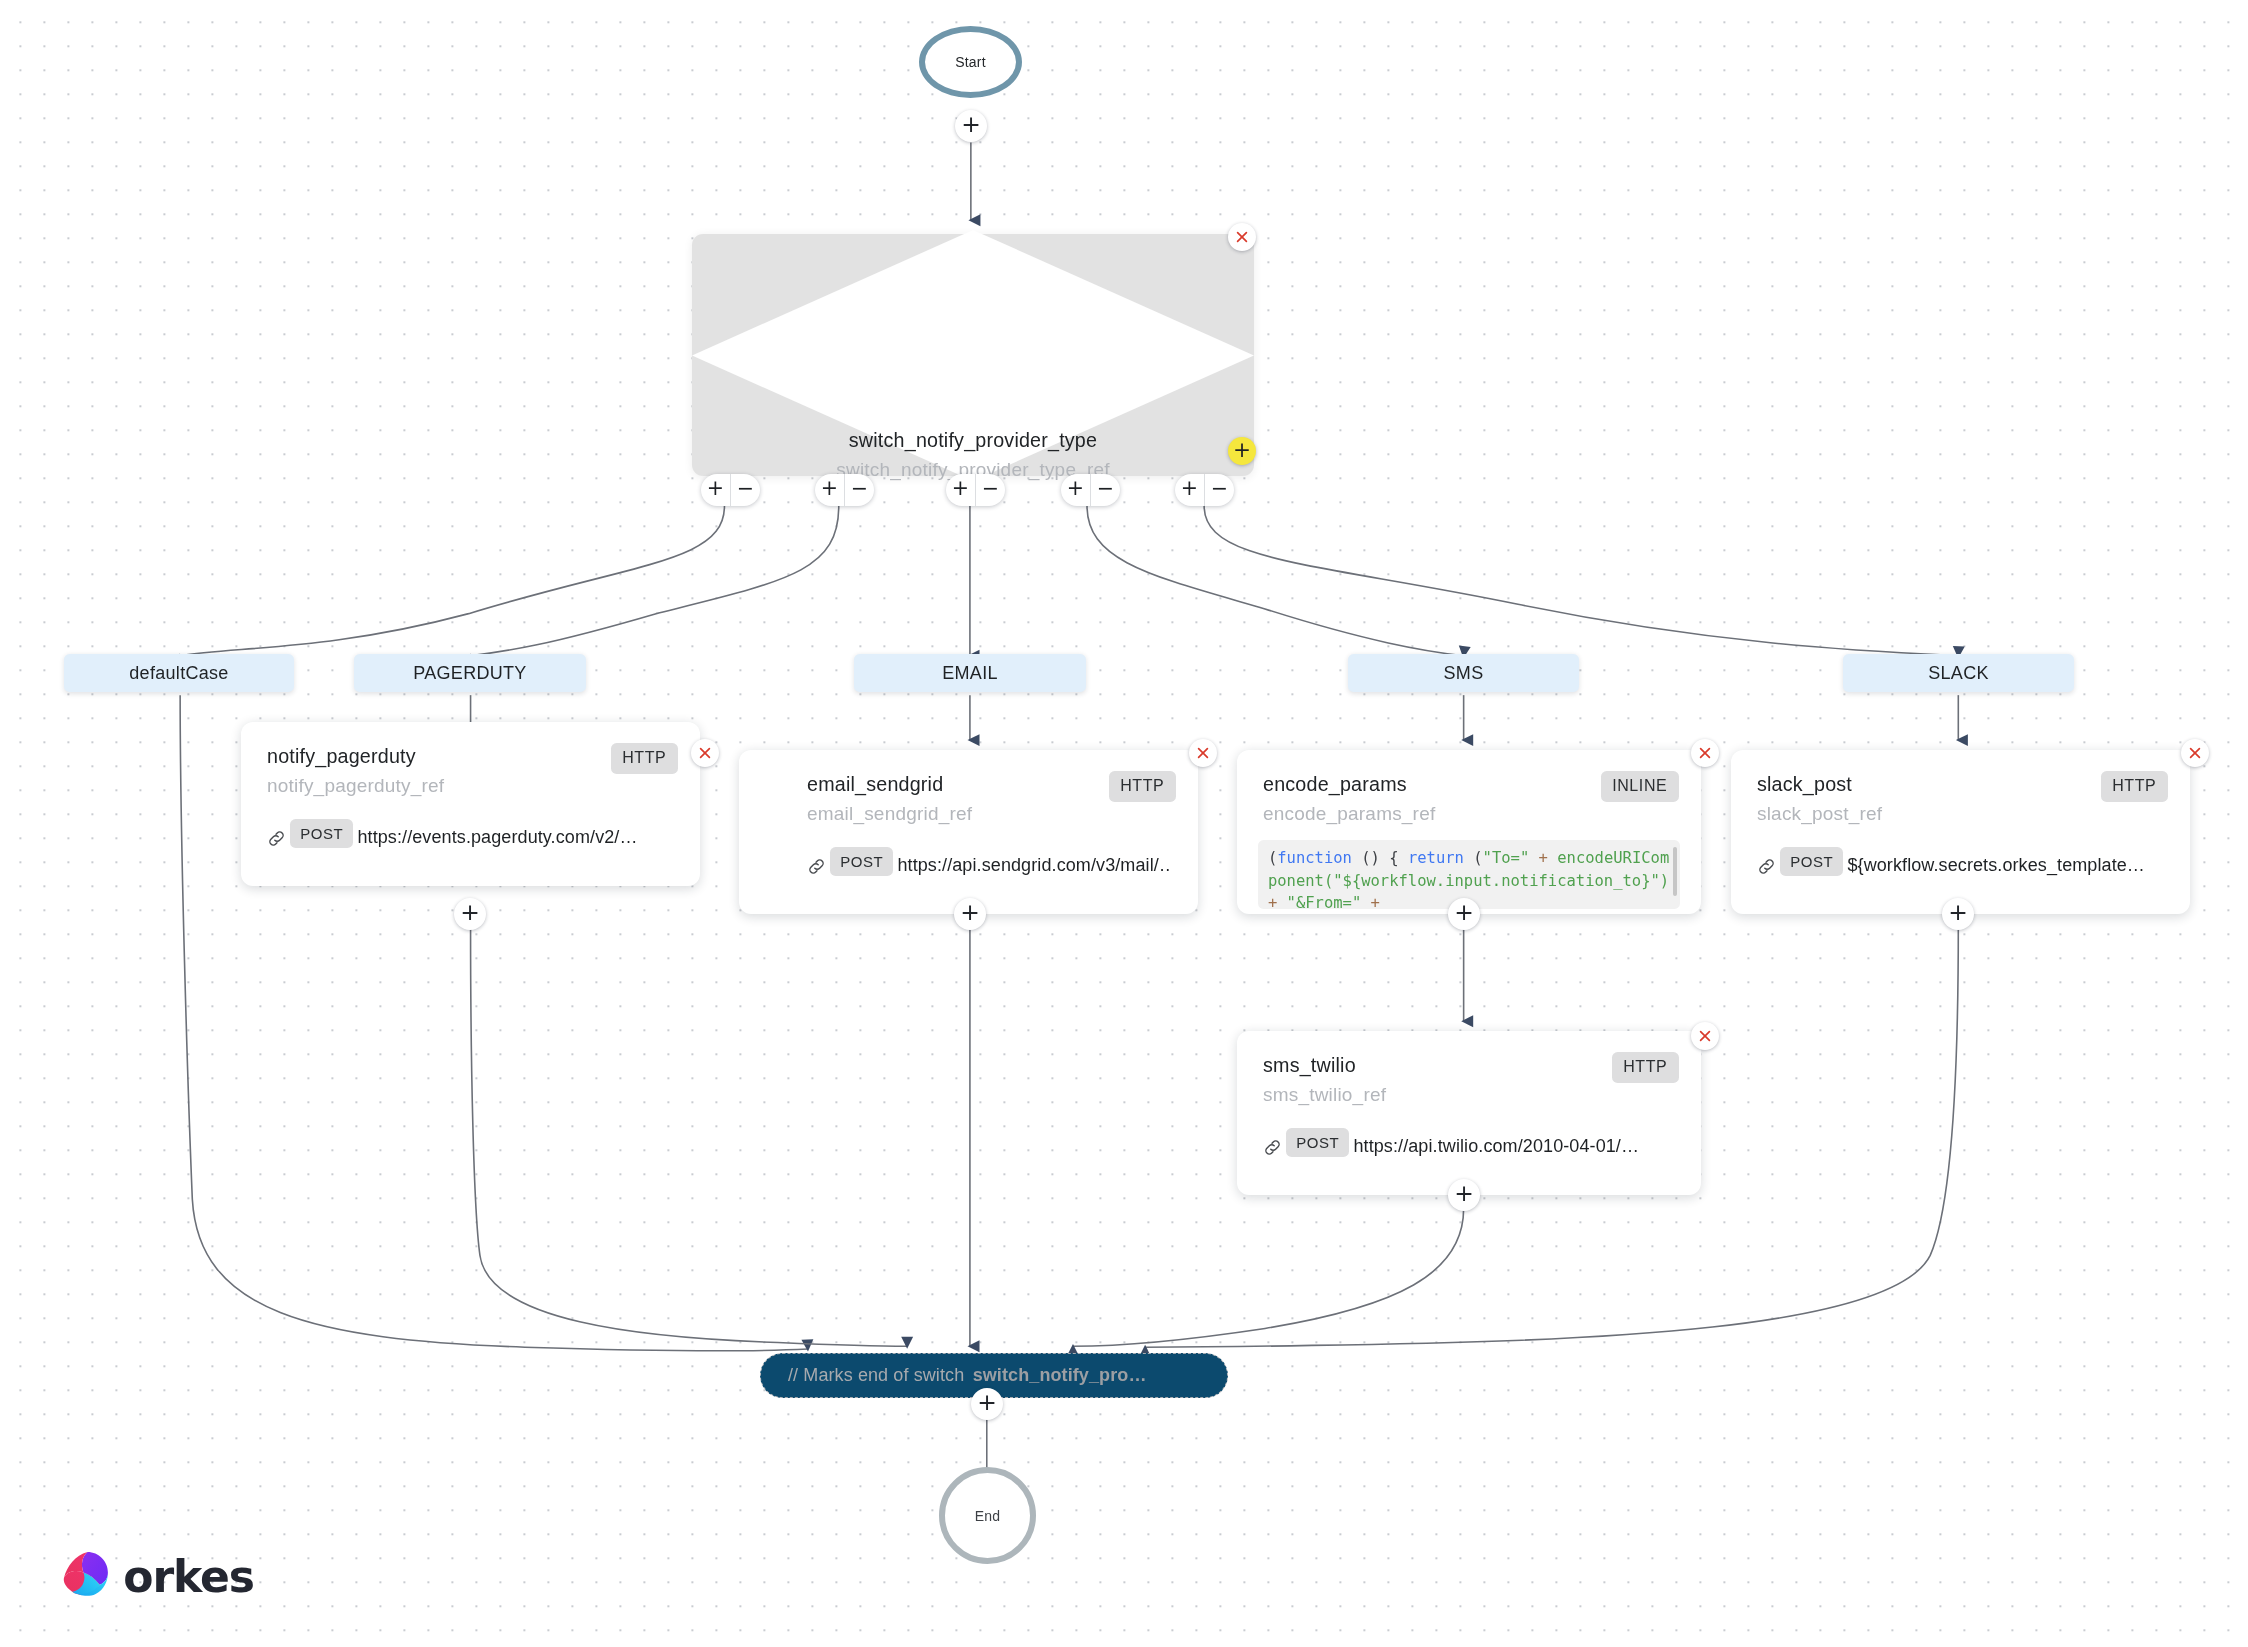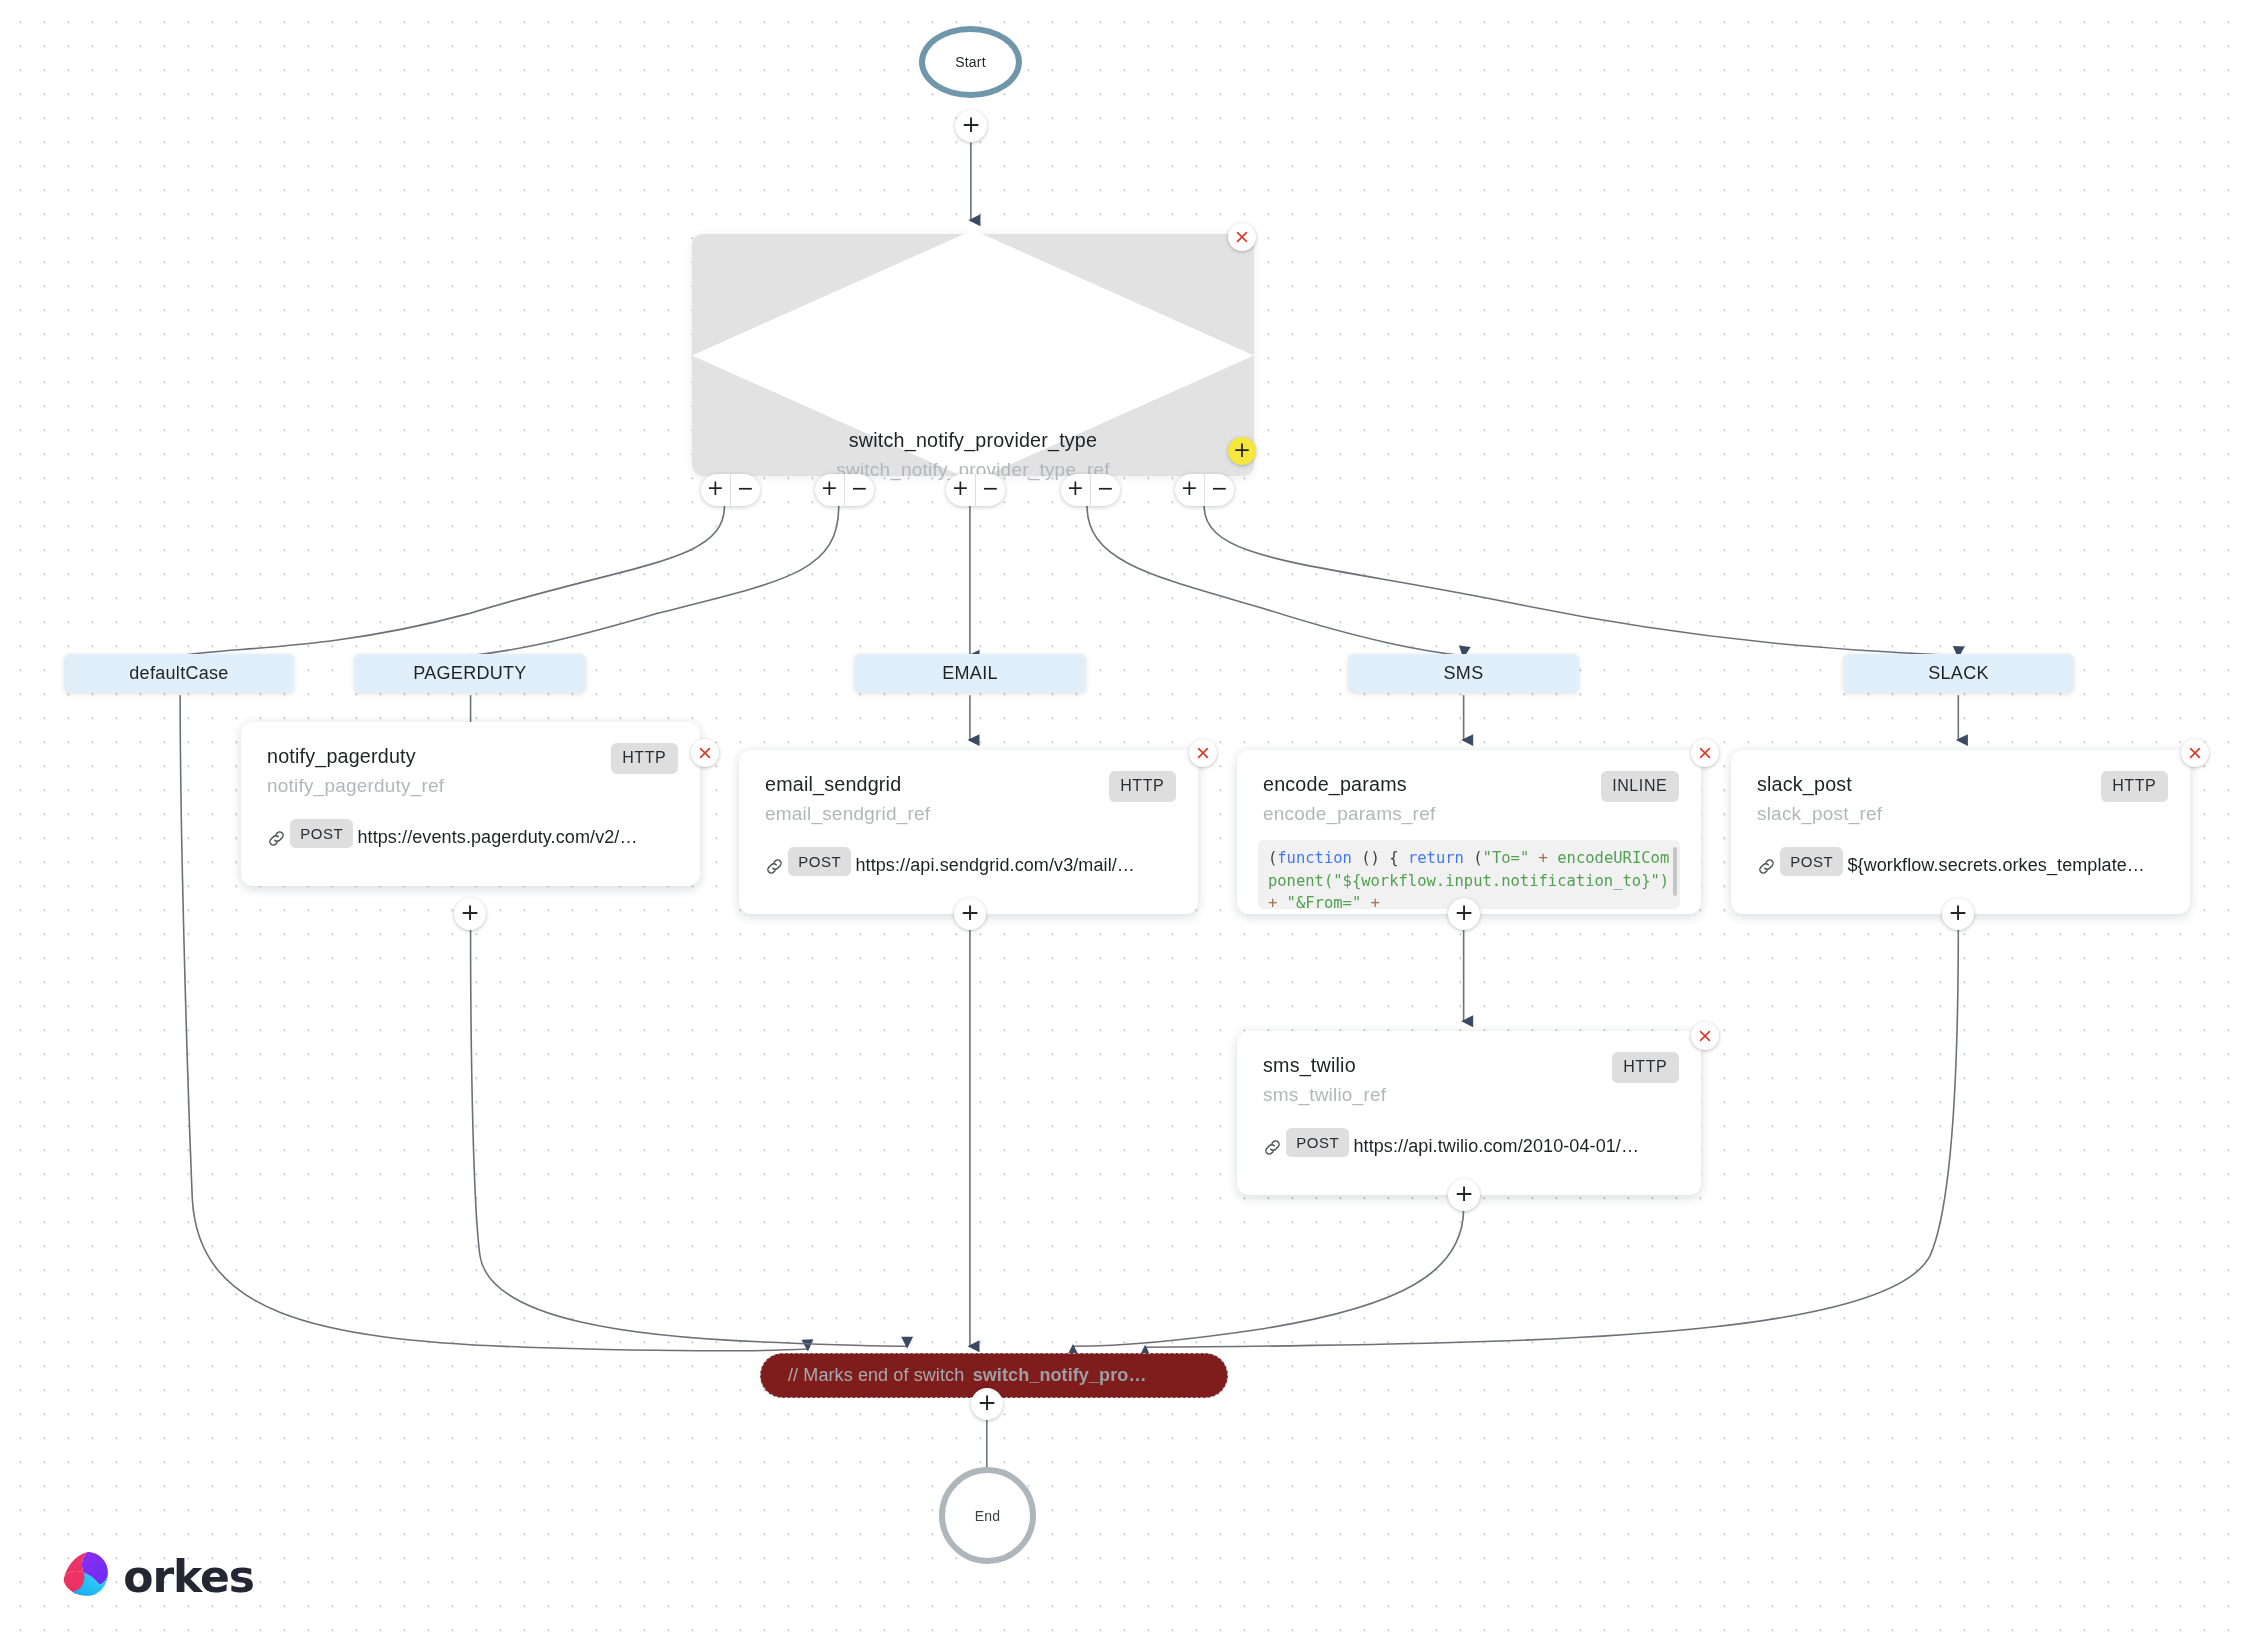--- a/index.html
+++ b/index.html
@@ -122,21 +122,21 @@
     background:#c6c6c6;border-radius:2.8px;
   }
   .tok-kw{color:#4078f2;}
   .tok-str{color:#50a14f;}
   .tok-op{color:#a0704c;}
   .tok-pl{color:#3d4045;}
 
   
   #switch-end-marker{
     position:absolute;left:760px;top:1353px;width:468px;height:45px;
-    background:#7f1d1d;border:1.5px dashed #a9acb1;border-radius:22.5px;
+    background:#0c4a6e;border:1.5px dashed #a9acb1;border-radius:22.5px;
     display:flex;align-items:center;padding-left:27px;box-sizing:border-box;
     font-size:18px;color:#a7aaae;letter-spacing:0.1px;z-index:9;cursor:pointer;
     white-space:nowrap;overflow:hidden;
   }
   #switch-end-marker b{color:#9c9fa3;font-weight:700;margin-left:8.4px;}
 
   
   #orkes-logo{position:absolute;left:62px;top:1549px;display:flex;align-items:center;gap:10.3px;z-index:20;}
   #orkes-logo .wordmark{font-size:44px;font-weight:700;color:#242731;letter-spacing:-1.1px;
     font-family:"DejaVu Sans",sans-serif;}
@@ -269,21 +269,21 @@
       <span class="tc-url">https://events.pagerduty.com/v2/…</span>
     </div>
   </div>
   <div class="close-btn" style="left:691px;top:739px;">
     <svg viewBox="0 0 20 20">
       <path d="M4.5,4.5 L15.5,15.5 M15.5,4.5 L4.5,15.5" stroke="#d93a2b" stroke-width="2.1" stroke-linecap="round" fill="none"></path>
     </svg>
   </div>
   <div class="plus-handle" style="left:454px;top:898px;"></div>
 
-  <div class="task-card" style="left:739px;top:750px;width:459px;height:164px;">
+  <div class="task-card" style="left:739px;top:750px;width:459px;height:164px;padding-left:42px;">
     <div class="tc-head">
       <div class="node-title">email_sendgrid</div>
       <div class="node-ref">email_sendgrid_ref</div>
       <div class="tc-badge">HTTP</div>
     </div>
     <div class="tc-url-row">
       <span class="tc-link-icon">
         <svg viewBox="0 0 20 20" width="19" height="19" fill="none" stroke="#474a4e" stroke-width="1.5" stroke-linecap="round">
           <path d="M8.2,11.8 a3.6,3.6 0 0 0 5.1,0 l2.6,-2.6 a3.6,3.6 0 0 0 -5.1,-5.1 l-1.3,1.3"></path>
           <path d="M11.8,8.2 a3.6,3.6 0 0 0 -5.1,0 l-2.6,2.6 a3.6,3.6 0 0 0 5.1,5.1 l1.3,-1.3"></path>

